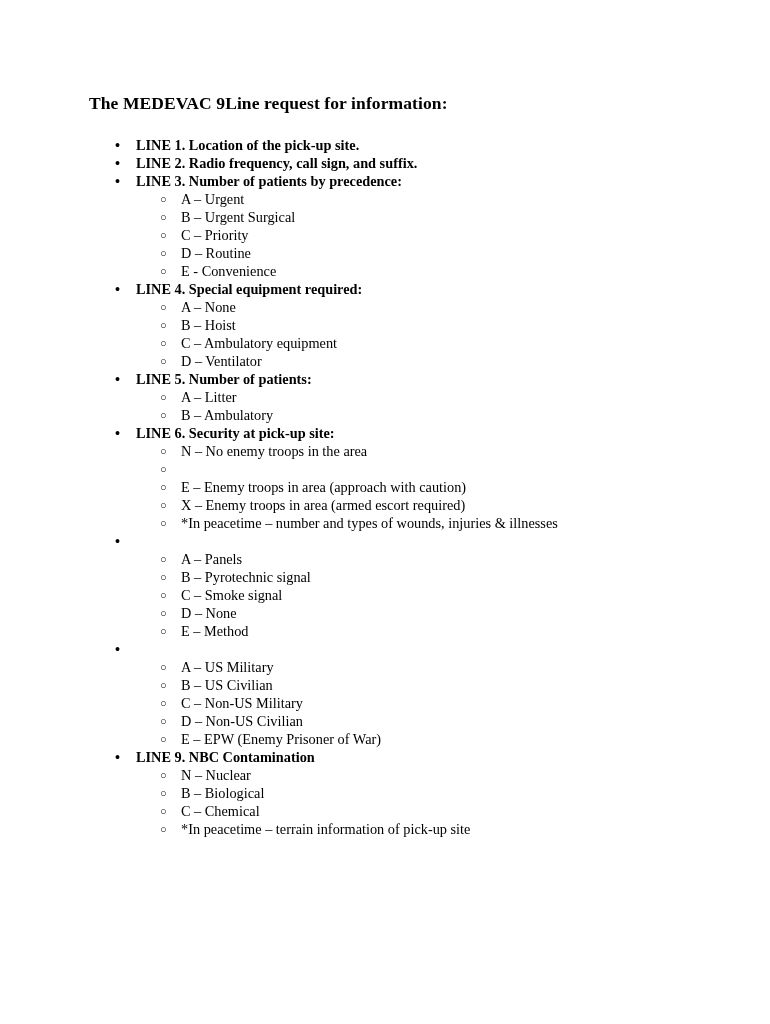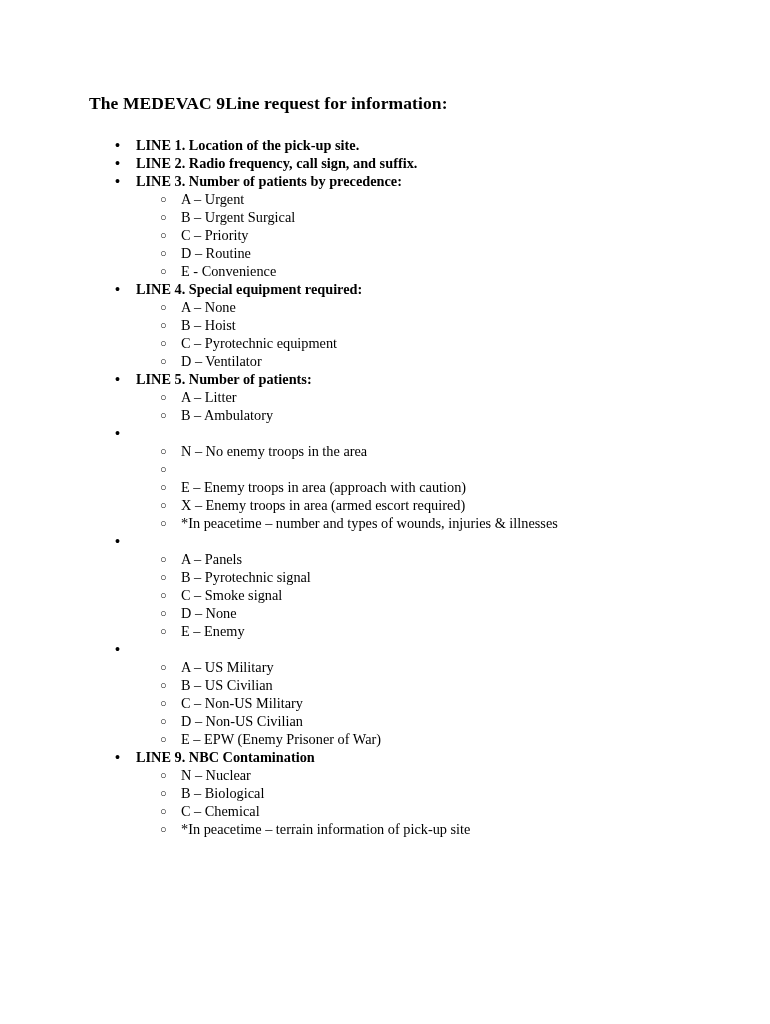--- a/index.html
+++ b/index.html
@@ -101,43 +101,43 @@
         <div class="sub-item"><span class="circ">○</span><span>A – Urgent</span></div>
         <div class="sub-item"><span class="circ">○</span><span>B – Urgent Surgical</span></div>
         <div class="sub-item"><span class="circ">○</span><span>C – Priority</span></div>
         <div class="sub-item"><span class="circ">○</span><span>D – Routine</span></div>
         <div class="sub-item"><span class="circ">○</span><span>E - Convenience</span></div>
       </div>
       <div class="line-block">
         <div class="line-item"><span class="disc">•</span><span>LINE 4. Special equipment required:</span></div>
         <div class="sub-item"><span class="circ">○</span><span>A – None</span></div>
         <div class="sub-item"><span class="circ">○</span><span>B – Hoist</span></div>
-        <div class="sub-item"><span class="circ">○</span><span>C – Pyrotechnic equipment</span></div>
+        <div class="sub-item"><span class="circ">○</span><span>C – Ambulatory equipment</span></div>
         <div class="sub-item"><span class="circ">○</span><span>D – Ventilator</span></div>
       </div>
       <div class="line-block">
         <div class="line-item"><span class="disc">•</span><span>LINE 5. Number of patients:</span></div>
         <div class="sub-item"><span class="circ">○</span><span>A – Litter</span></div>
         <div class="sub-item"><span class="circ">○</span><span>B – Ambulatory</span></div>
       </div>
       <div class="line-block">
-        <div class="line-item"><span class="disc">•</span></div>
+        <div class="line-item"><span class="disc">•</span><span>LINE 6. Security at pick-up site:</span></div>
         <div class="sub-item"><span class="circ">○</span><span>N – No enemy troops in the area</span></div>
         <div class="sub-item"><span class="circ">○</span></div>
         <div class="sub-item"><span class="circ">○</span><span>E – Enemy troops in area (approach with caution)</span></div>
         <div class="sub-item"><span class="circ">○</span><span>X – Enemy troops in area (armed escort required)</span></div>
         <div class="sub-item"><span class="circ">○</span><span>*In peacetime – number and types of wounds, injuries &amp; illnesses</span></div>
       </div>
       <div class="line-block">
         <div class="line-item"><span class="disc">•</span></div>
         <div class="sub-item"><span class="circ">○</span><span>A – Panels</span></div>
         <div class="sub-item"><span class="circ">○</span><span>B – Pyrotechnic signal</span></div>
         <div class="sub-item"><span class="circ">○</span><span>C – Smoke signal</span></div>
         <div class="sub-item"><span class="circ">○</span><span>D – None</span></div>
-        <div class="sub-item"><span class="circ">○</span><span>E – Enemy</span></div>
+        <div class="sub-item"><span class="circ">○</span><span>E – Method</span></div>
       </div>
       <div class="line-block">
         <div class="line-item"><span class="disc">•</span></div>
         <div class="sub-item"><span class="circ">○</span><span>A – US Military</span></div>
         <div class="sub-item"><span class="circ">○</span><span>B – US Civilian</span></div>
         <div class="sub-item"><span class="circ">○</span><span>C – Non-US Military</span></div>
         <div class="sub-item"><span class="circ">○</span><span>D – Non-US Civilian</span></div>
         <div class="sub-item"><span class="circ">○</span><span>E – EPW (Enemy Prisoner of War)</span></div>
       </div>
       <div class="line-block">

